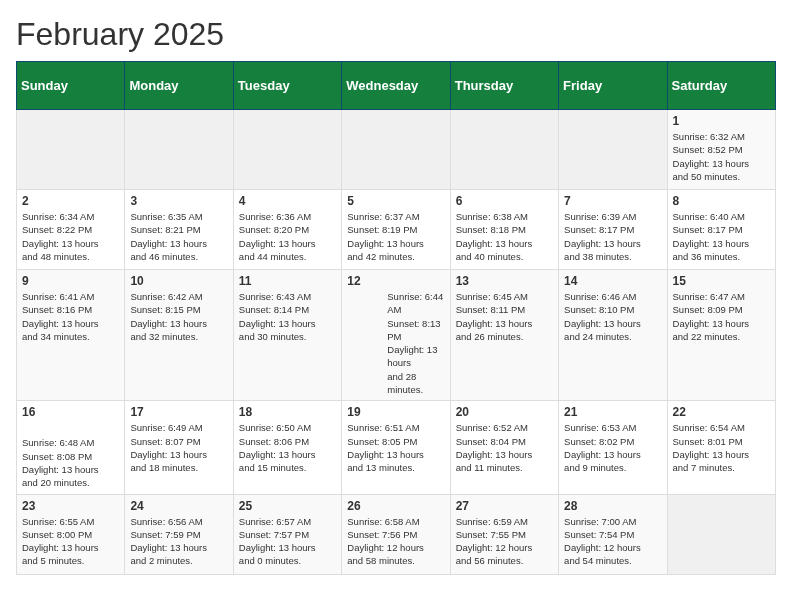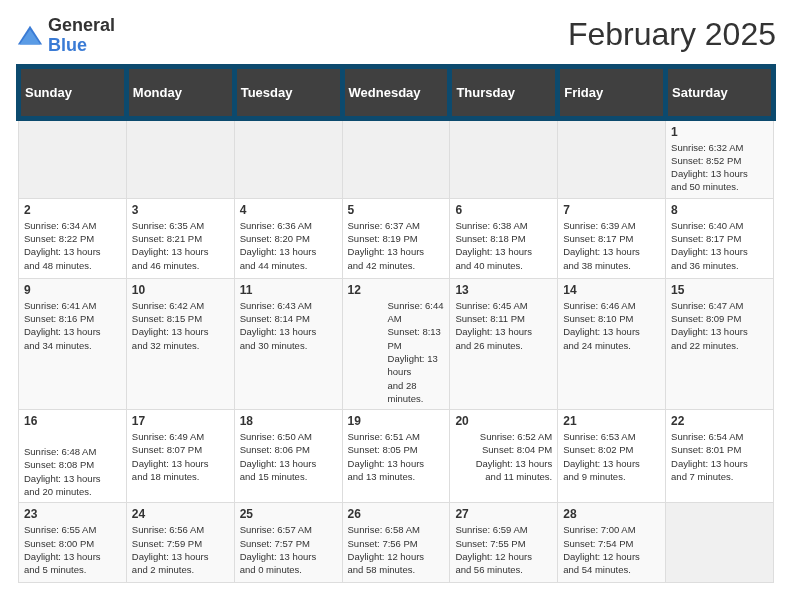--- a/index.html
+++ b/index.html
@@ -43,27 +43,27 @@
     .location-title {
       font-size: 15px;
       color: #555;
     }
     .calendar {
       width: 100%;
       border-collapse: collapse;
       border: 1px solid #ccc;
     }
     .calendar th {
-      background-color: #404040;
+      background-color: #15803d;
       color: #fff;
       font-size: 13px;
       font-weight: bold;
       padding: 16px 4px;
       text-align: left;
-      border: 5px solid #0c4a6e;
+      border: 1px solid #0c4a6e;
     }
     .calendar td {
       vertical-align: top;
       padding: 4px 5px;
       border: 1px solid #ddd;
       font-size: 10px;
       color: #333;
       width: calc(100% / 7);
       height: 80px;
       background: #fff;
@@ -86,30 +86,20 @@
       color: #333;
     }
     .empty-cell {
       background: #f0f0f0 !important;
     }
   </style>
 </head>
 <body>
 
 <div class="header">
-  <div class="logo">
-    <svg class="logo-icon" viewBox="0 0 30 30" xmlns="http://www.w3.org/2000/svg">
-      <polygon points="15,4 28,24 2,24" fill="#3a7bd5"></polygon>
-      <polygon points="15,8 26,24 4,24" fill="#5a9be5"></polygon>
-    </svg>
-    <div class="logo-text">
-      <div class="logo-general">General</div>
-      <div class="logo-blue">Blue</div>
-    </div>
-  </div>
   <div class="title-block">
     <div class="month-title">February 2025</div>
   </div>
 </div>
 
 <table class="calendar">
   <thead>
     <tr>
     <th>Sunday</th>
         <th>Monday</th>
@@ -262,21 +252,21 @@
         </td>
         <td>
           <span class="day-num">19</span>
           <div class="day-info" style="white-space: pre-line;">Sunrise: 6:51 AM
 Sunset: 8:05 PM
 Daylight: 13 hours
 and 13 minutes.</div>
         </td>
         <td>
           <span class="day-num">20</span>
-          <div class="day-info" style="white-space: pre-line; text-align: right;">Sunrise: 6:52 AM
+          <div class="day-info" style="white-space: pre-line;">Sunrise: 6:52 AM
 Sunset: 8:04 PM
 Daylight: 13 hours
 and 11 minutes.</div>
         </td>
         <td>
           <span class="day-num">21</span>
           <div class="day-info" style="white-space: pre-line;">Sunrise: 6:53 AM
 Sunset: 8:02 PM
 Daylight: 13 hours
 and 9 minutes.</div>

